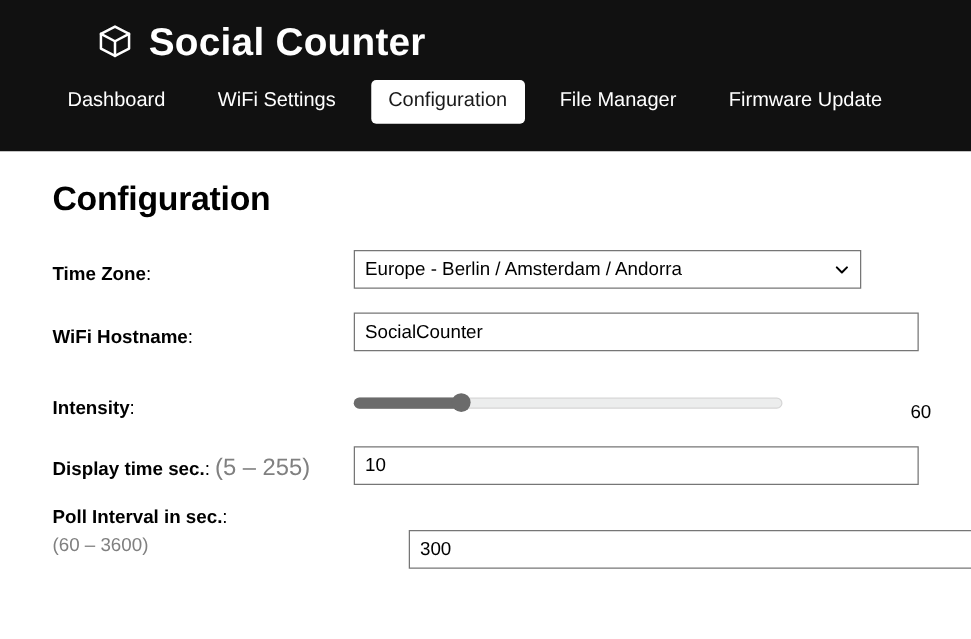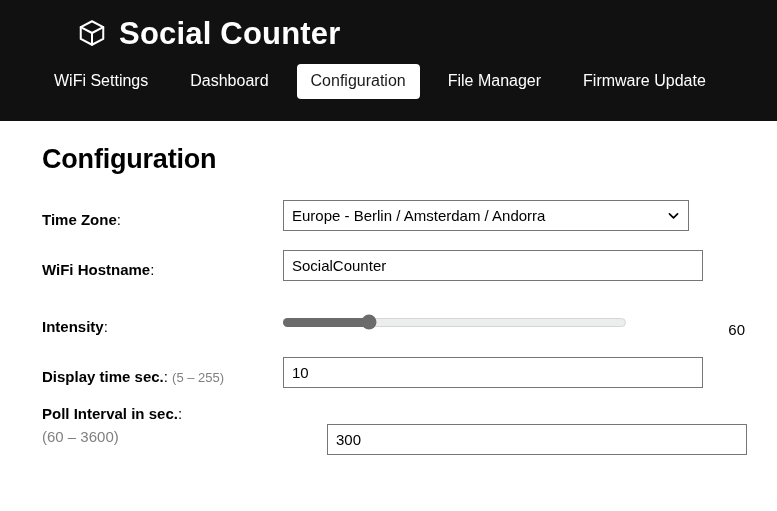--- a/index.html
+++ b/index.html
@@ -108,39 +108,39 @@
     font-weight: bold;
     color: #000000;
   }
   .label-colon {
     font-weight: normal;
     color: #000000;
   }
   .label-hint {
     color: #808080;
     font-weight: normal;
-    font-size: 13px;
+    font-size: 19px;
   }
   .label-hint-block {
     display: block;
     color: #808080;
     font-weight: normal;
     font-size: 15px;
     margin-top: 3px;
   }
 
   .field-col {
     flex: 0 0 auto;
     display: flex;
     align-items: center;
   }
 
   .text-input,
   .select-input {
-    width: 420px;
+    width: 452px;
     height: 31px;
     box-sizing: border-box;
     border: 1px solid #767676;
     background: #ffffff;
     color: #000000;
     font-family: "Liberation Sans", sans-serif;
     font-size: 15px;
     padding: 0 8px;
     border-radius: 0;
     outline: none;
@@ -230,24 +230,24 @@
         <path d="M12 2.6 21 7.3v9.4L12 21.4 3 16.7V7.3z"></path>
         <path d="M3 7.3 12 12l9-4.7"></path>
         <path d="M12 12v9.4"></path>
       </svg>
     </span>
     <span class="brand-title">Social Counter</span>
   </div>
 
   <div class="nav-tabs">
     <div class="nav-tab">
+      <span>Dashboard</span>
+    </div>
+    <div class="nav-tab">
       <span>WiFi Settings</span>
-    </div>
-    <div class="nav-tab">
-      <span>Dashboard</span>
     </div>
     <div class="nav-tab active">
       <span>Configuration</span>
     </div>
     <div class="nav-tab">
       <span>File Manager</span>
     </div>
     <div class="nav-tab">
       <span>Firmware Update</span>
     </div>

